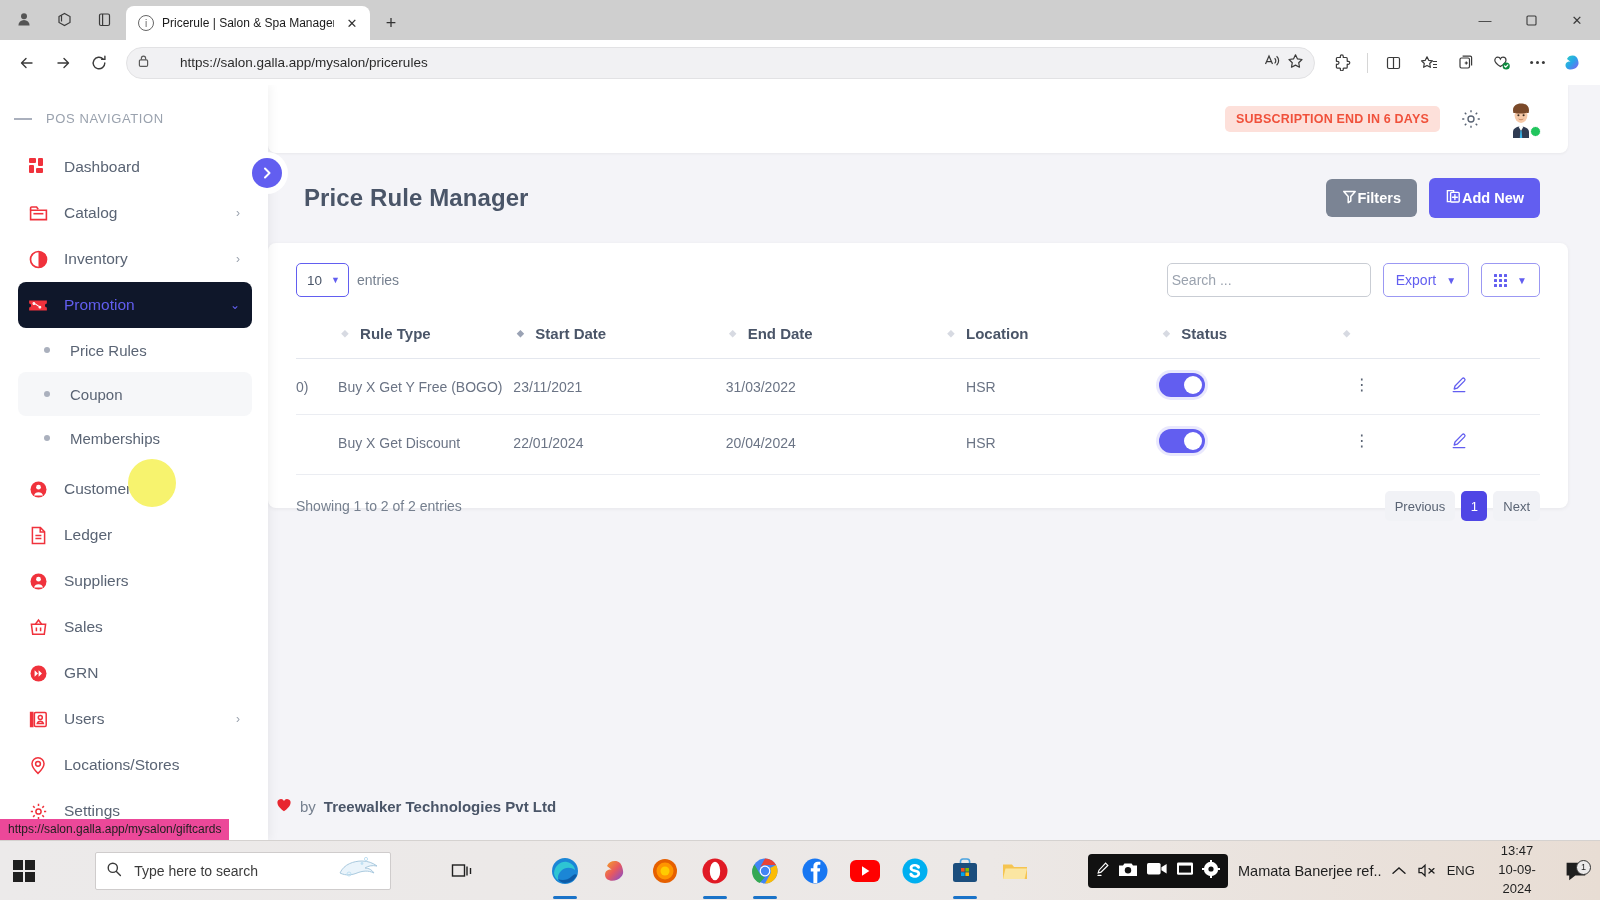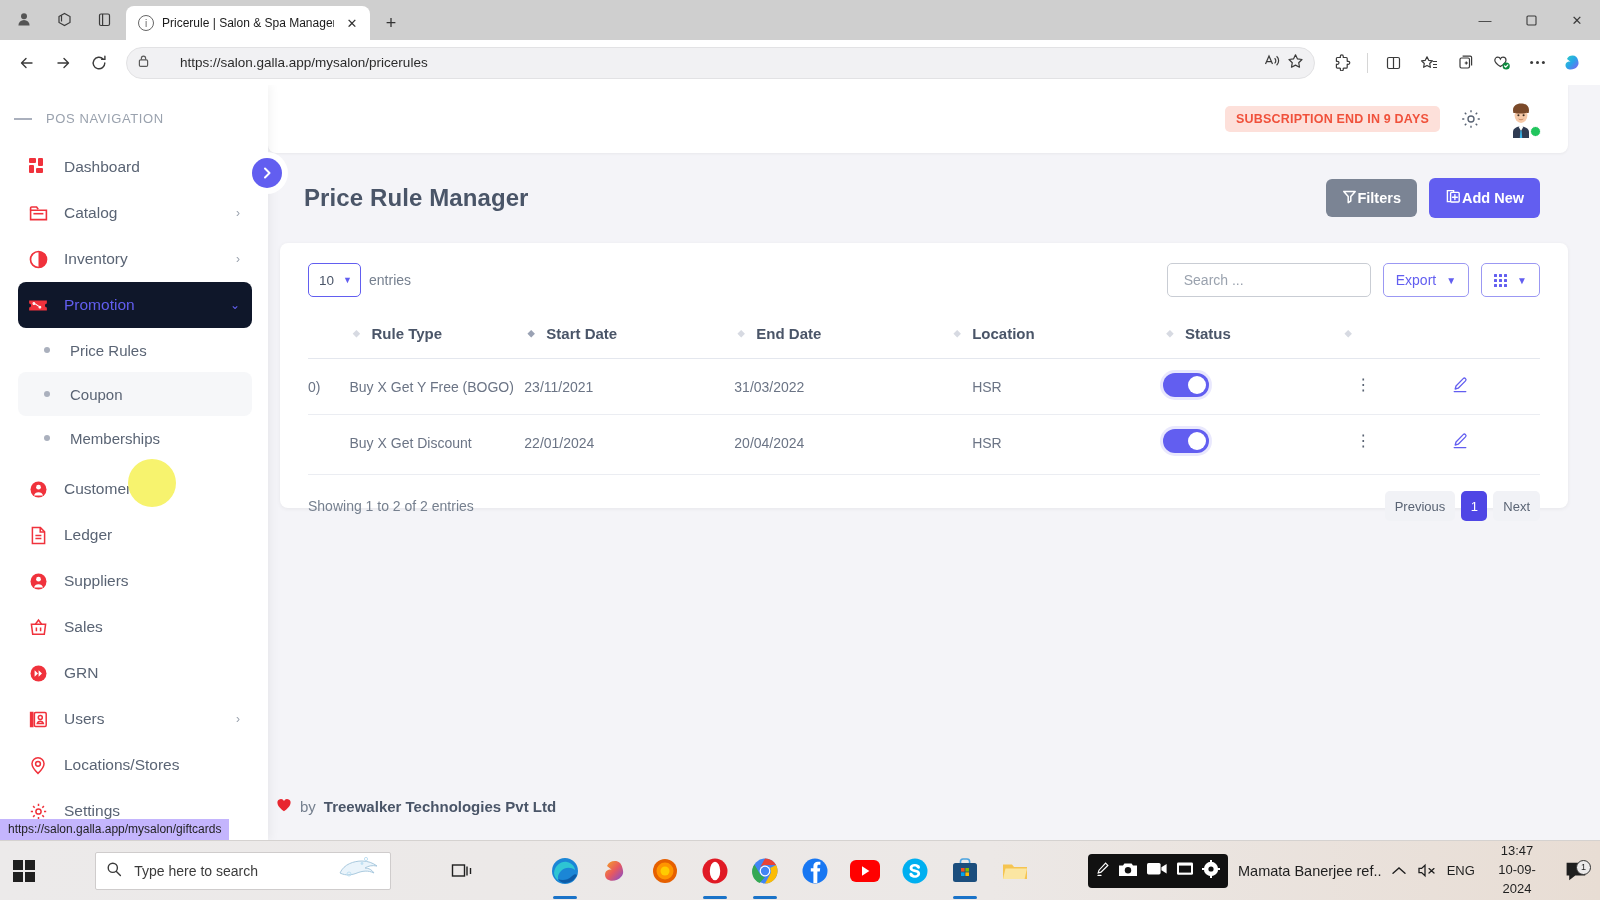--- a/index.html
+++ b/index.html
@@ -117,41 +117,41 @@
   .btn {
     display: inline-flex; align-items: center; gap: 0;
     font-size: 14.5px; font-weight: 600; border-radius: 6px;
     padding: 10px 16px; border: none; color: #fff; white-space: nowrap;
   }
   .btn-filters { background: #7b8494; }
   .btn-addnew { background: #625ef0; }
 
   
   .card {
-    position: absolute; left: 280px; right: 32px; top: 158px; height: 265px;
+    position: absolute; left: 268px; right: 32px; top: 158px; height: 265px;
     background: #ffffff; border-radius: 8px;
     box-shadow: 0 1px 4px rgba(0,0,0,.06);
     padding: 0 28px;
   }
   .card-toolbar {
     display: flex; align-items: center; justify-content: space-between;
     height: 74px;
   }
   .entries-group { display: flex; align-items: center; gap: 8px;
     font-size: 14px; color: #76808f; }
   .entries-select {
     height: 34px; border: 1.5px solid #625ef0; border-radius: 5px;
     padding: 0 26px 0 10px; font-size: 13.5px; color: #4a5568;
     background: #fff; position: relative; display:flex; align-items:center;
   }
   .select-caret { position:absolute; right: 8px; font-size: 9px; color: #625ef0; }
   .toolbar-right-group { display: flex; align-items: center; gap: 12px; }
   .search-input {
     width: 204px; height: 34px; border: 1px solid #c9cdd4; border-radius: 5px;
-    padding: 0 16px; font-size: 14px; color: #4a5568; background:#fff;
+    padding: 0 4px; font-size: 14px; color: #4a5568; background:#fff;
     font-family: "Liberation Sans", sans-serif;
   }
   .search-input::placeholder { color: #9aa2ae; }
   .outline-btn {
     height: 34px; border: 1.3px solid #9b98f3; border-radius: 5px;
     background: #fff; color: #625ef0; font-size: 14px; font-weight: 500;
     display: inline-flex; align-items: center; gap: 10px; padding: 0 12px;
   }
   .caret-dn { font-size: 10px; }
   .grid-dots { display: grid; grid-template-columns: repeat(3, 3px); gap: 2px; }
@@ -249,21 +249,21 @@
     box-shadow: 0 0 0 6px rgba(255,255,255,.92);
   }
 
   .click-halo {
     position: absolute; left: 128px; top: 374px; width: 48px; height: 48px;
     border-radius: 50%; background: #f7f36e; z-index: 60;
   }
 
   .status-url {
     position: absolute; left: 0; bottom: 0; z-index: 70;
-    background: #c4b5fd; color: #1f1f1f; font-size: 12px;
+    background: #ec4899; color: #1f1f1f; font-size: 12px;
     padding: 3px 8px 4px 8px; white-space: nowrap;
   }
 
   
   .taskbar {
     position: absolute; left: 0; bottom: 0; width: 1600px; height: 60px;
     background: linear-gradient(90deg,#eceaea 0%, #ece8e6 62%, #e8ddd4 100%);
     display: flex; align-items: center; z-index: 80;
     border-top: 1px solid #d5d2d0;
     gap: 48px;
@@ -437,21 +437,21 @@
           </defs>
           <path d="M5 7c1-2.6 3-3.6 5.6-3.6 3 0 4.6 1.8 5.3 4.4.7 2.6 1.3 4.4-.6 6.8-1.7 2.2-4.1 3-6.6 3-2.9 0-5.2-1.6-5.2-4.3 0-1.9 1-3 2.6-3.6 1.3-.5 2.6-.1 3.3.9" fill="url(#cpg)"></path>
         </svg>
     </div>
   </div>
 </div>
 
 <div class="viewport">
 
   <div class="app-topbar">
-    <div class="subs-badge">SUBSCRIPTION END IN 9 DAYS</div>
+    <div class="subs-badge">SUBSCRIPTION END IN 6 DAYS</div>
     <div class="gear-btn">
       <svg width="22" height="22" viewBox="0 0 22 22" fill="none" stroke="#5a6474" stroke-width="1.4">
           <circle cx="11" cy="11" r="3"></circle>
           <path d="M11 2.2v2.1M11 17.7v2.1M2.2 11h2.1M17.7 11h2.1M4.8 4.8l1.5 1.5M15.7 15.7l1.5 1.5M17.2 4.8l-1.5 1.5M6.3 15.7l-1.5 1.5"></path>
         </svg>
     </div>
     <div class="avatar-wrap">
       <svg width="38" height="38" viewBox="0 0 38 38">
         <path d="M11 10c0-4.2 3.4-6.6 8-6.6s8 2.4 8 6.6c0 1.3-.4 3-.4 3l-15.2 0S11 11.3 11 10z" fill="#7b4a2a"></path>
         <ellipse cx="19" cy="15.6" rx="6.4" ry="7.4" fill="#f6c9a8"></ellipse>

